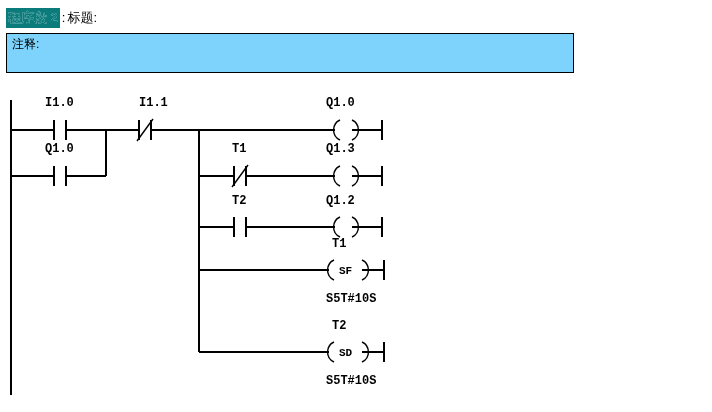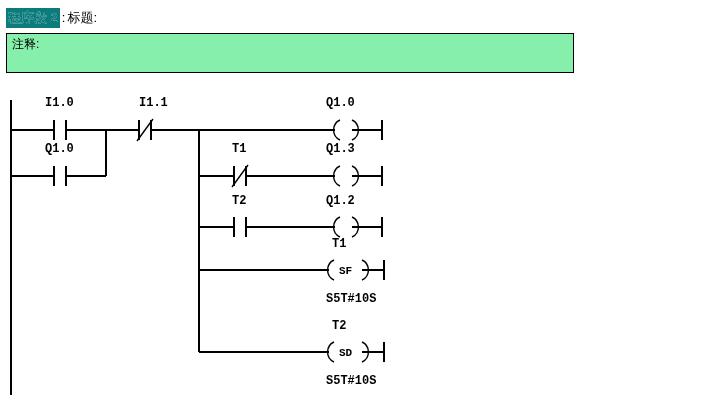--- a/index.html
+++ b/index.html
@@ -46,21 +46,21 @@
     font-weight: 400;
   }
 
   
   #comment-box {
     position: absolute;
     left: 6px;
     top: 33px;
     width: 568px;
     height: 40px;
-    background: #86efac;
+    background: #7dd3fc;
     border: 1px solid #000000;
     box-sizing: border-box;
   }
   #comment-text {
     position: absolute;
     left: 5px;
     top: 3px;
     font-size: 12px;
     line-height: 15px;
     white-space: pre;

